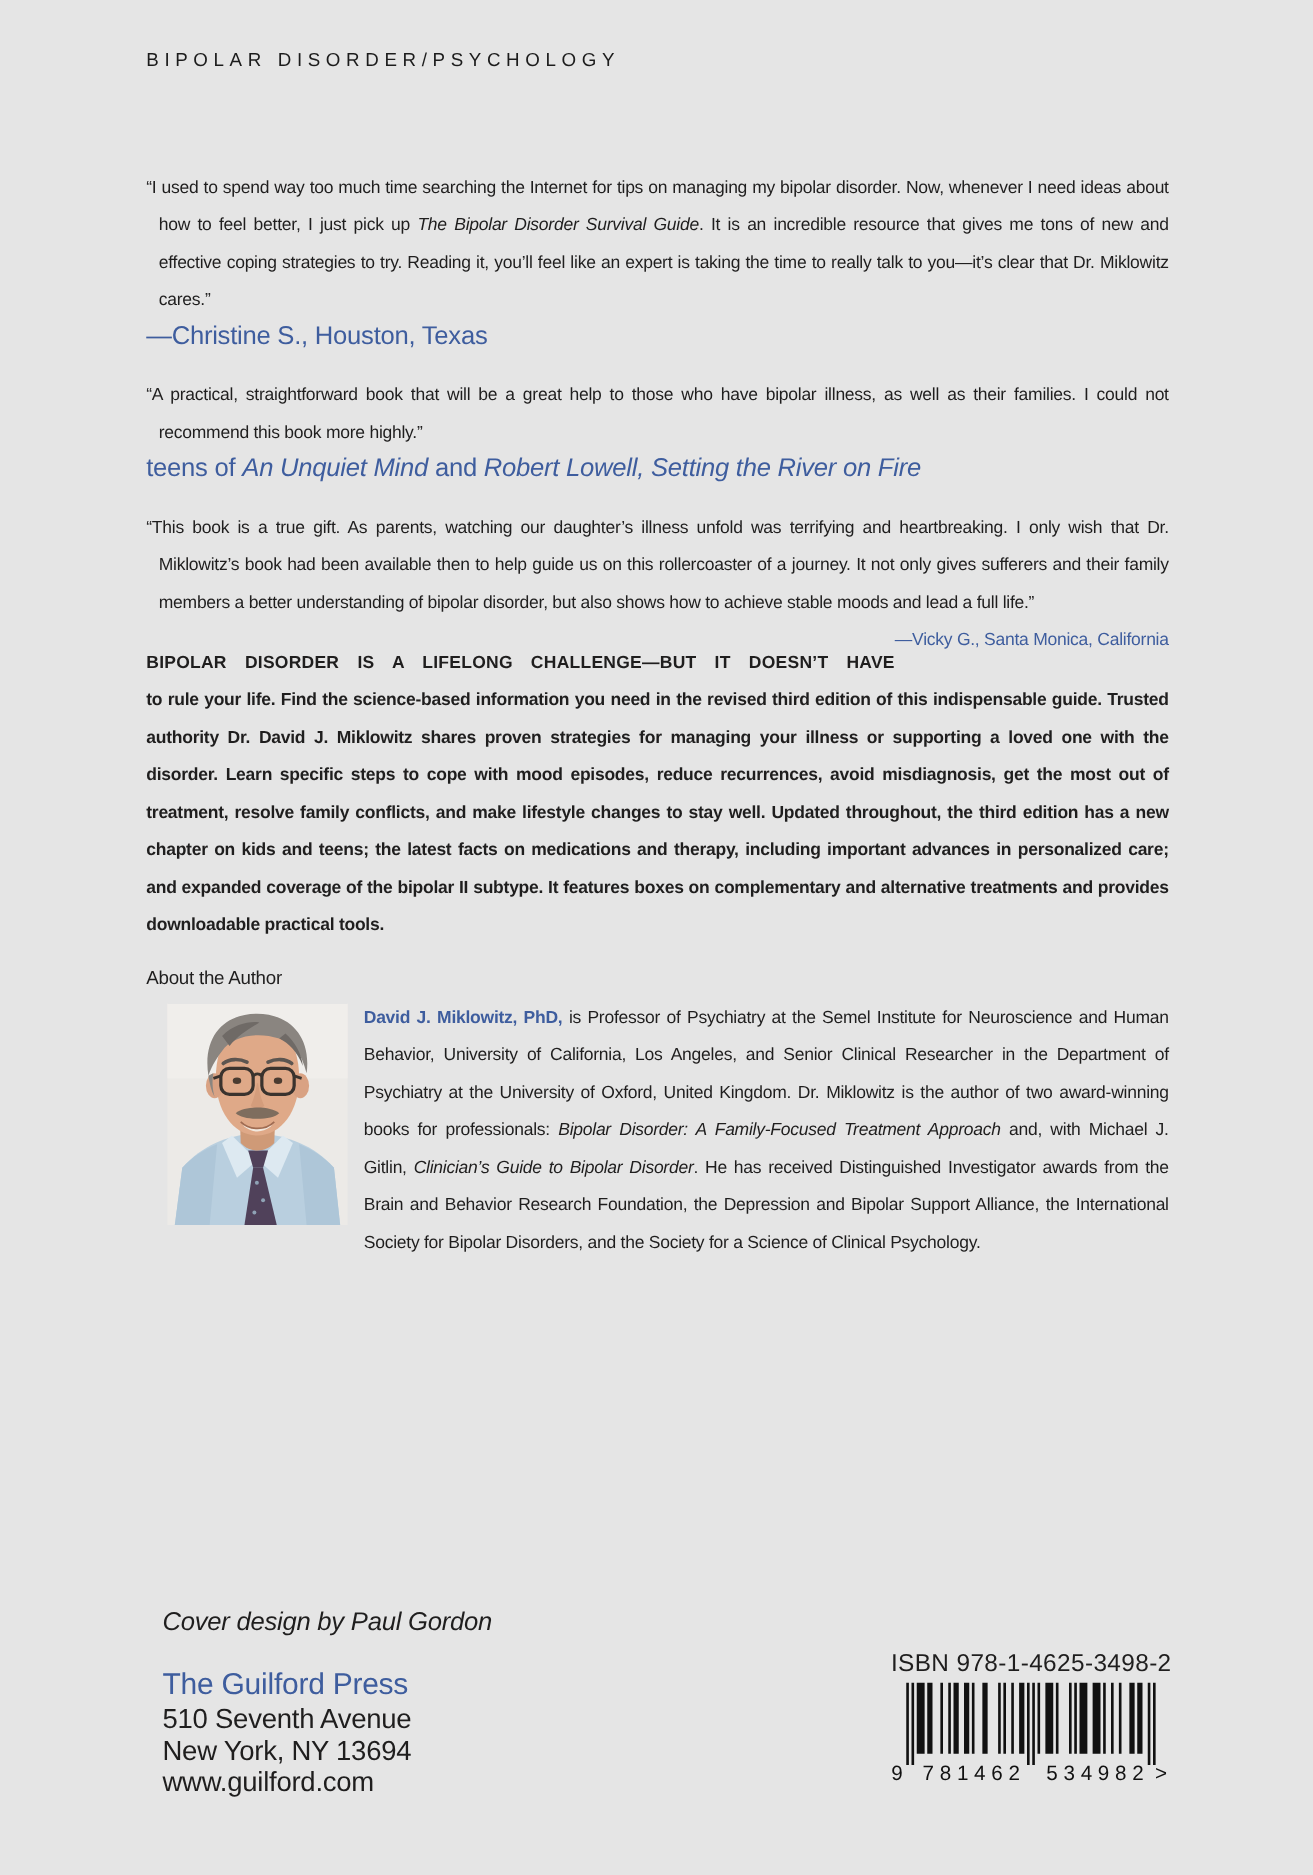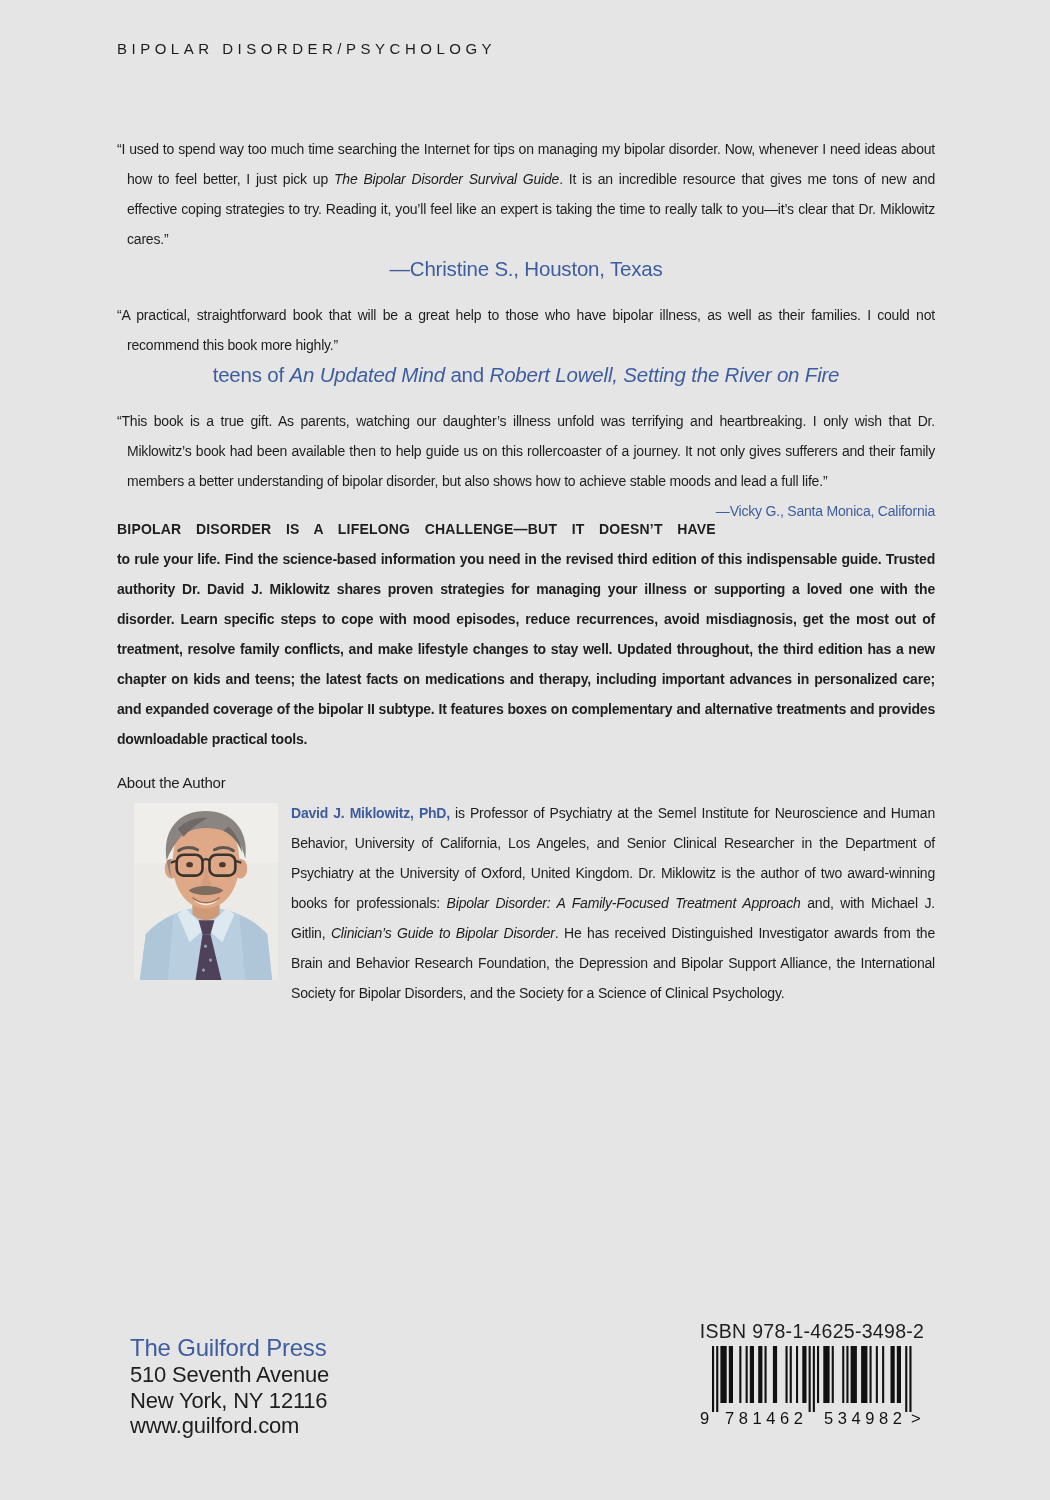--- a/index.html
+++ b/index.html
@@ -24,21 +24,21 @@
     font-size:14px;
     line-height:30px;
     letter-spacing:-0.2px;
     text-align:justify;
   }
   .quote{padding-left:10px;text-indent:-10px;}
   .q1{margin-top:77px;}
   .q2{margin-top:16px;}
   .q3{margin-top:16px;}
   .attr{
-    text-align:center;
+    text-align:left;
     color:var(--accent,#3e5d9e);
     font-size:20.5px;
     line-height:30px;
     letter-spacing:-0.2px;
   }
   .inline-attr{
     float:right;
     color:var(--accent,#3e5d9e);
     text-indent:0;
   }
@@ -78,21 +78,21 @@
     font-size:24px;
     line-height:29px;
     letter-spacing:-0.2px;
   }
   .address,.website{
     font-size:22px;
     line-height:25.5px;
     letter-spacing:-0.2px;
   }
   .barcode-block{
-    position:absolute;top:1320px;right:125px;
+    position:absolute;top:1320px;right:112px;
     width:226px;
     text-align:center;
   }
   .isbn{
     font-size:19.5px;
     letter-spacing:0.3px;
     margin-bottom:3px;
     white-space:nowrap;
   }
   #barcode{display:block;}
@@ -109,21 +109,21 @@
 
 <div class="page">
   <div class="content">
 
     <div class="category">BIPOLAR DISORDER/PSYCHOLOGY</div>
 
     <p class="bodytext quote q1"><span>“I used to spend way too much time searching the Internet for tips on managing my bipolar disorder. Now, whenever I need ideas about how to feel better, I just pick up </span><em>The Bipolar Disorder Survival Guide</em><span>. It is an incredible resource that gives me tons of new and effective coping strategies to try. Reading it, you’ll feel like an expert is taking the time to really talk to you—it’s clear that Dr. Miklowitz cares.”</span></p>
     <p class="attr">—Christine S., Houston, Texas</p>
 
     <p class="bodytext quote q2">“A practical, straightforward book that will be a great help to those who have bipolar illness, as well as their families. I could not recommend this book more highly.”</p>
-    <p class="attr"><span>teens of </span><em>An Updated Mind</em><span> and </span><em>Robert Lowell, Setting the River on Fire</em></p>
+    <p class="attr"><span>teens of </span><em>An Unquiet Mind</em><span> and </span><em>Robert Lowell, Setting the River on Fire</em></p>
 
     <p class="bodytext quote q3"><span>“This book is a true gift. As parents, watching our daughter’s illness unfold was terrifying and heartbreaking. I only wish that Dr. Miklowitz’s book had been available then to help guide us on this rollercoaster of a journey. It not only gives sufferers and their family members a better understanding of bipolar disorder, but also shows how to achieve stable moods and lead a full life.”</span><span class="inline-attr">—Vicky G., Santa Monica, California</span></p>
 
     <div class="bodytext desc">
       <span class="lead">BIPOLAR DISORDER IS A LIFELONG CHALLENGE—BUT IT DOESN’T HAVE</span>
       <span class="desc-body">to rule your life. Find the science-based information you need in the revised third edition of this indispensable guide. Trusted authority Dr. David J. Miklowitz shares proven strategies for managing your illness or supporting a loved one with the disorder. Learn specific steps to cope with mood episodes, reduce recurrences, avoid misdiagnosis, get the most out of treatment, resolve family conflicts, and make lifestyle changes to stay well. Updated throughout, the third edition has a new chapter on kids and teens; the latest facts on medications and therapy, including important advances in personalized care; and expanded coverage of the bipolar II subtype. It features boxes on complementary and alternative treatments and provides downloadable practical tools.</span>
     </div>
 
     <div class="about">
       <div class="about-heading">About the Author</div>
@@ -174,25 +174,26 @@
 
           <path d="M59,95 C66,102 79,102 86,95 L83,99 C76,104 69,104 62,99 Z" fill="#f2e9df"></path>
           <path d="M59,95 C66,102 79,102 86,95" stroke="#a06c52" stroke-width="1.4" fill="none"></path>
         </svg>
         <p class="bodytext bio"><span class="author-name">David J. Miklowitz, PhD,</span><span> is Professor of Psychiatry at the Semel Institute for Neuroscience and Human Behavior, University of California, Los Angeles, and Senior Clinical Researcher in the Department of Psychiatry at the University of Oxford, United Kingdom. Dr. Miklowitz is the author of two award-winning books for professionals: </span><em>Bipolar Disorder: A Family-Focused Treatment Approach</em><span> and, with Michael J. Gitlin, </span><em>Clinician’s Guide to Bipolar Disorder</em><span>. He has received Distinguished Investigator awards from the Brain and Behavior Research Foundation, the Depression and Bipolar Support Alliance, the International Society for Bipolar Disorders, and the Society for a Science of Clinical Psychology.</span></p>
       </div>
     </div>
 
   </div>
 
+  <div class="cover-design">Cover design by Paul Gordon</div>
 
   <div class="publisher-block">
     <div class="publisher-name">The Guilford Press</div>
     <div class="address">510 Seventh Avenue</div>
-    <div class="address">New York, NY 12116</div>
+    <div class="address">New York, NY 13694</div>
     <div class="website">www.guilford.com</div>
   </div>
 
   <div class="barcode-block">
     <div class="isbn">ISBN 978-1-4625-3498-2</div>
     <svg id="barcode" width="226" height="82" viewBox="0 0 226 82" aria-hidden="true">
       <g id="bars">
           <rect x="13.00" y="0" width="2.10" height="66"></rect>
           <rect x="17.20" y="0" width="2.10" height="66"></rect>
           <rect x="21.40" y="0" width="6.30" height="57"></rect>

